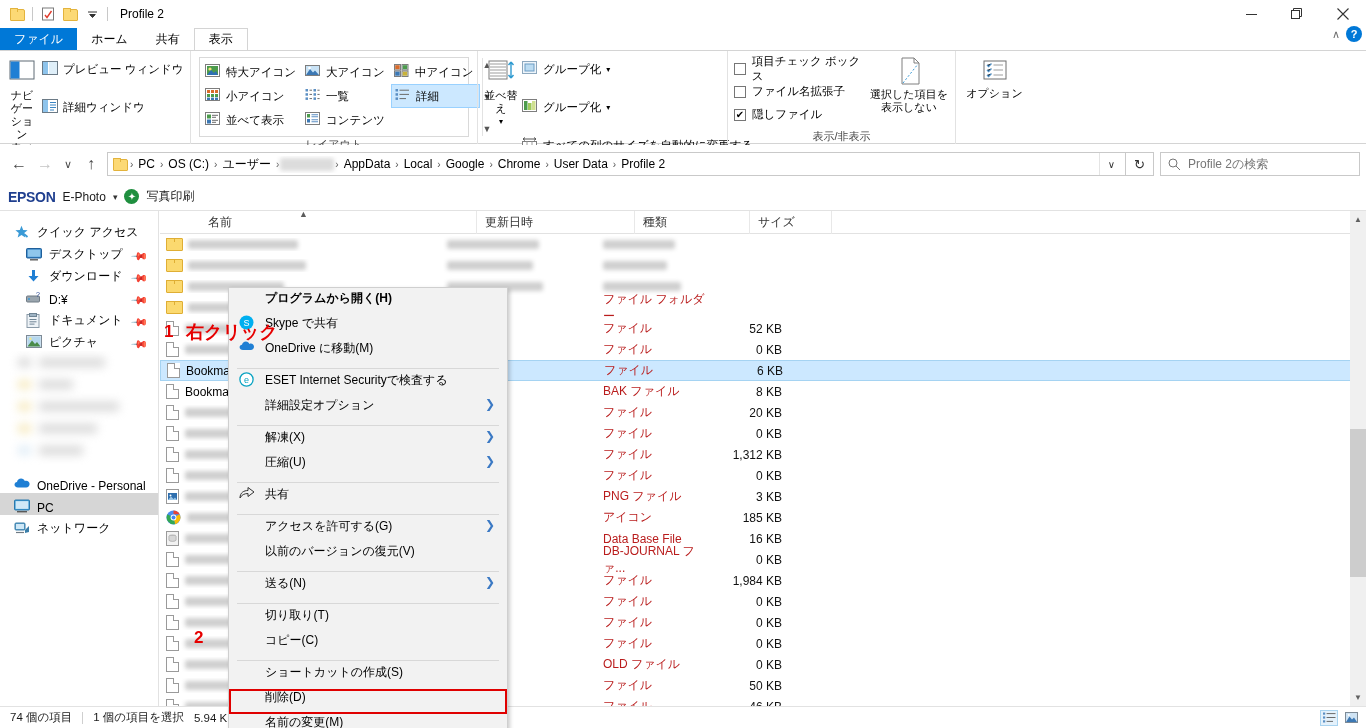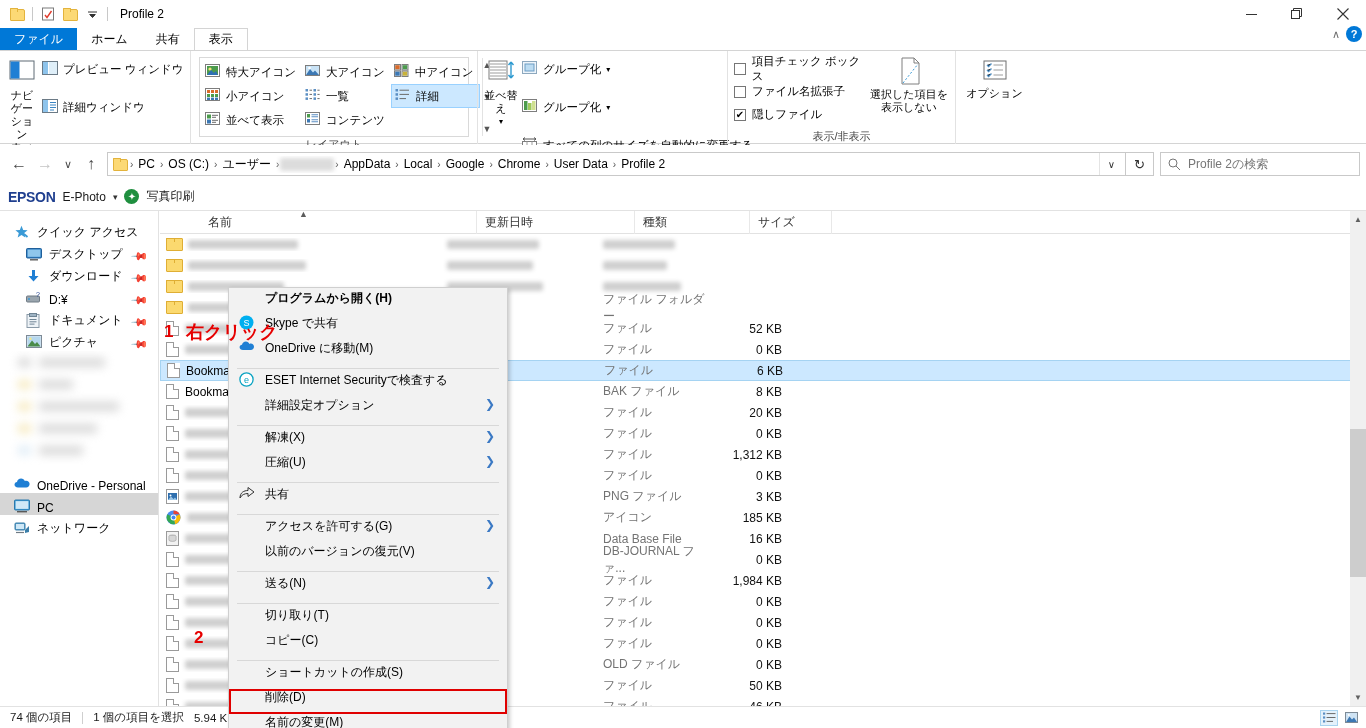--- a/index.html
+++ b/index.html
@@ -154,21 +154,21 @@
   .filepane { position:absolute; left:160px; top:211px; width:1206px; height:495px; background:#fff; }
   .colhdr { display:flex; height:23px; border-bottom:1px solid #e2e2e2; position:relative; }
   .col { font-size:12px; color:#333; display:flex; align-items:center; padding-left:8px;
          border-right:1px solid #e8e8e8; height:23px; }
   .sortmark { position:absolute; left:139px; top:-2px; font-size:9px; color:#5c5c5c; }
   .rows { position:relative; }
   .row { height:21px; display:flex; align-items:center; font-size:12px; }
   .row.sel { background:#cce8ff; border:1px solid #a5d3f2; }
   .cell-name { width:277px; display:flex; align-items:center; gap:6px; padding-left:6px; overflow:hidden; }
   .cell-date { width:158px; text-align:left; color:#111; padding-left:8px; }
-  .cell-type { width:115px; padding-left:8px; color:#737373; }
+  .cell-type { width:115px; padding-left:8px; color:#b91c1c; }
   .cell-size { width:82px; text-align:right; padding-right:10px; color:#111; }
   .blurname { height:9px; background:#cfcfcf; border-radius:2px; filter:blur(2.2px); }
   .blurdate { height:9px; background:#cfcfcf; border-radius:2px; filter:blur(2.2px); margin-left:2px;}
   .blurtype { height:9px; background:#cfcfcf; border-radius:2px; filter:blur(2.2px); }
   .fileico { width:13px; height:15px; position:relative; flex:none; }
   .fileico .pg { position:absolute; inset:0; background:#fff; border:1px solid #9a9a9a; }
   .fileico .pg:after { content:""; position:absolute; right:-1px; top:-1px; width:5px; height:5px;
                        background:#fff; border-left:1px solid #9a9a9a; border-bottom:1px solid #9a9a9a; }
   .foldico { width:16px; height:13px; position:relative; flex:none; }
   .foldico:before { content:""; position:absolute; left:0; bottom:0; width:15px; height:11px;

